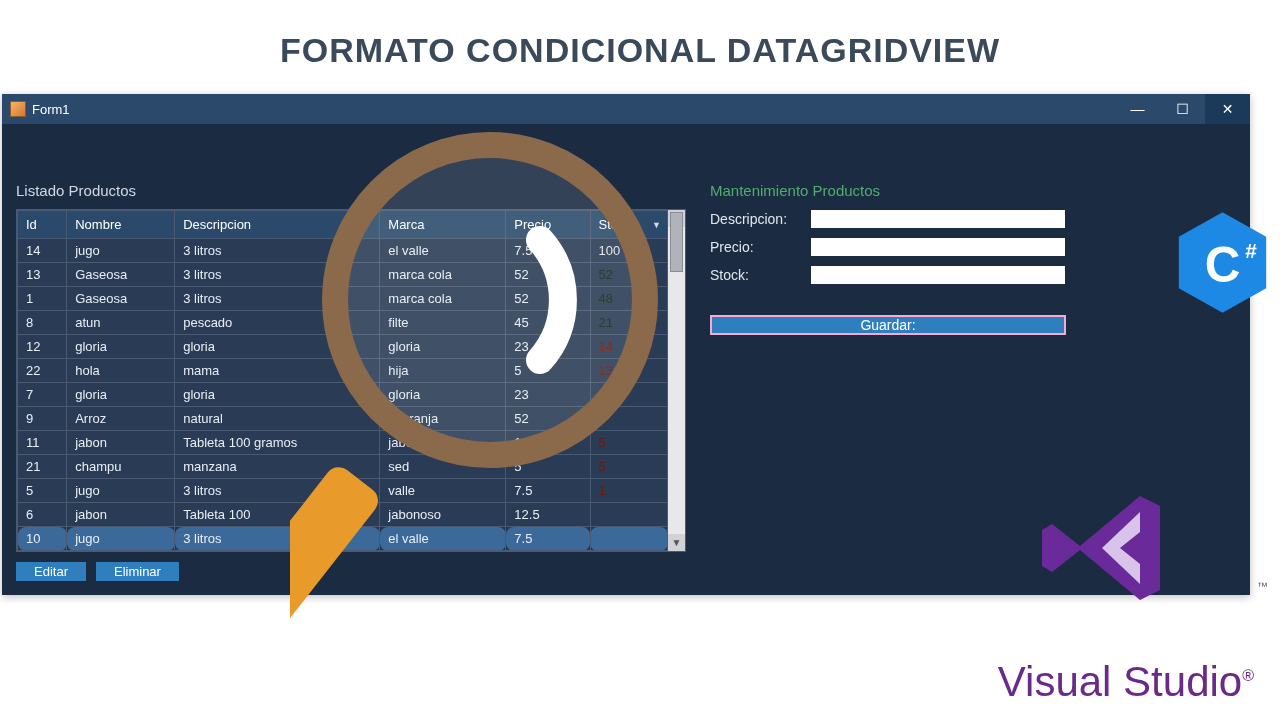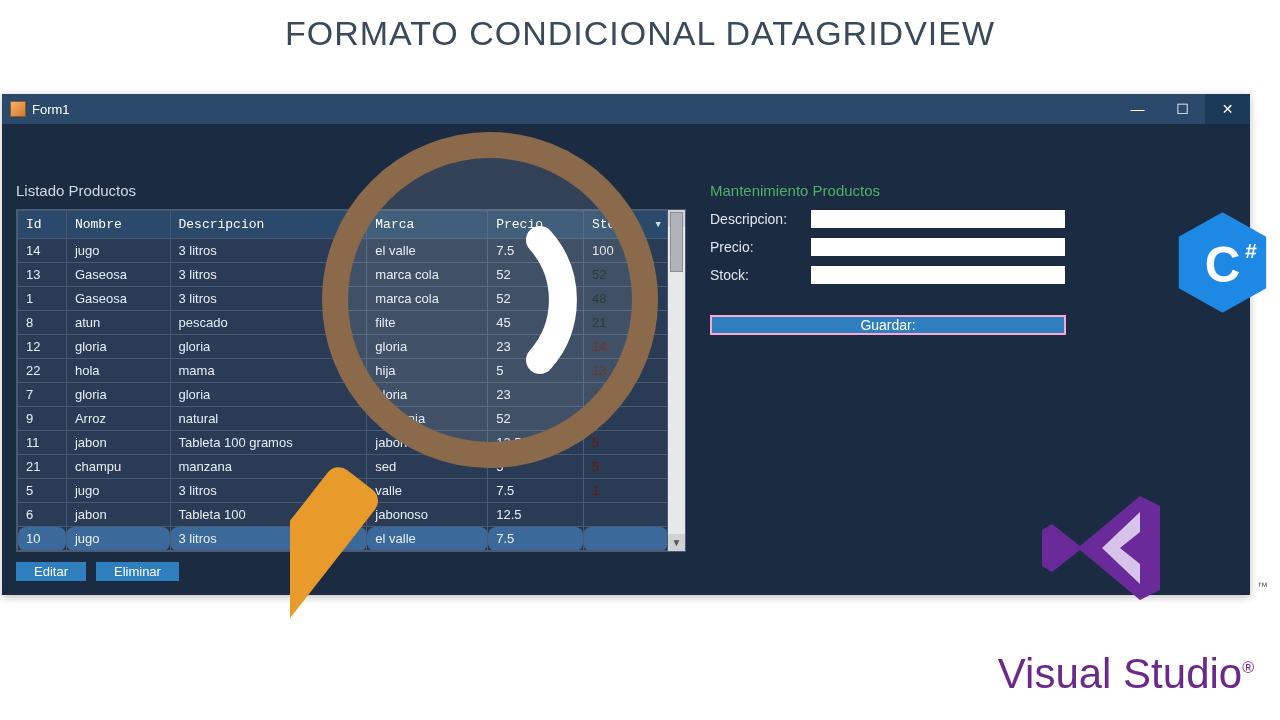--- a/index.html
+++ b/index.html
@@ -1,17 +1,17 @@
 <!DOCTYPE html>
 <html><head>
 <meta charset="utf-8">
 <style>
   * { box-sizing: border-box; margin: 0; padding: 0; }
   body { width: 1280px; height: 720px; background: #fff; font-family: "Segoe UI", Arial, sans-serif; position: relative; overflow: hidden; }
-  .slide-title { text-align: center; font-size: 34px; color: #3a4a5a; padding: 14px 0 6px 0; font-weight: 400; letter-spacing: 1px; }
+  .slide-title { text-align: center; font-size: 34px; color: #3a4a5a; padding: 31px 0 6px 0; font-weight: 700; letter-spacing: 1px; }
 
   .window { position: absolute; left: 2px; top: 94px; width: 1248px; background: #1b2b42; box-shadow: 0 2px 8px rgba(0,0,0,.25); }
   .titlebar { height: 30px; background: #2b4a6b; display: flex; align-items: center; color: #fff; font-size: 13px; }
   .titlebar .app-icon { width: 16px; height: 16px; margin: 0 6px 0 8px; background: linear-gradient(135deg,#f7b26a,#d17a2c); border: 1px solid #8a5a2a; }
   .titlebar .title-text { flex: 1; }
   .winbtns { display: flex; height: 100%; }
   .winbtn { width: 45px; display:flex; align-items:center; justify-content:center; color:#fff; font-size:14px; }
   .winbtn.close { background:#1b3a5a; }
 
   .content { display: flex; padding: 14px 0 14px 14px; gap: 24px; }
@@ -21,21 +21,21 @@
   .section-title { color: #cfd8e4; font-size: 15px; margin-bottom: 10px; margin-top: 44px; }
   .section-title.green { color: #4fae6c; }
 
   .grid-wrap { position: relative; border: 1px solid #4a5a72; background: #27344a; }
   .grid-scroll { position: absolute; right: 0; top: 0; bottom:0; width: 17px; background: #e6e8ea; }
   .grid-scroll .thumb { position:absolute; left:2px; right:2px; top:2px; height:60px; background:#b0b4ba; border:1px solid #8a8e94; }
   .grid-scroll .arrow { position:absolute; left:0; right:0; height:17px; display:flex; align-items:center; justify-content:center; color:#555; font-size:10px; background:#d0d2d6; }
   .grid-scroll .arrow.up { top:0; } .grid-scroll .arrow.down { bottom:0; }
 
   table.grid { border-collapse: collapse; width: calc(100% - 17px); font-size: 13px; color: #e8eef6; }
-  table.grid th { background:#2b4a6b; font-weight:400; text-align:left; padding:6px 8px; border:1px solid #4a5a72; color:#fff; position:relative;font-family:Liberation Mono, monospace; }
+  table.grid th { background:#2b4a6b; font-weight:400; text-align:left; padding:6px 8px; border:1px solid #4a5a72; color:#fff; position:relative; }
   table.grid th .sort { position:absolute; right:6px; top:50%; transform:translateY(-50%); font-size:9px; color:#cde; }
   table.grid td { padding:4px 8px; border:1px solid #4a5a72; background:#2a3b55; }
   tr.sel td { background:#3b6a9a;border-radius:8px; }
   td.stock-high { background:#4fae6c; color:#e5e5e5; }
   td.stock-mid  { background:#66b77a; color:#0a2a12; }
   td.stock-low  { background:#e6856e; color:#6a1a0a; }
   td.stock-vlow { background:#ea9a88; color:#6a1a0a; }
 
   .btn-row { margin-top:10px; display:flex; gap:10px; }
   .btn { background:#2f7fbf; color:#fff; border:none; padding:2px 18px; font-size:13px; cursor:pointer; }
@@ -43,21 +43,21 @@
   .form-row { display:flex; align-items:center; margin:8px 0; }
   .form-row label { width:100px; color:#e0e6ee; font-size:14px; }
   .form-row input { flex:1; height:20px; background:#fff; border:1px solid #1a2a3a; padding:2px 4px; font-size:13px; }
   .save-btn { width:100%; margin-top:22px; background:#2f7fbf; color:#fff; border:2px solid #f9a8d4; font-size:14px; cursor:pointer; }
 
   
   .magnifier { position:absolute; left:290px; top:120px; width:400px; height:540px; pointer-events:none; }
 
   .csharp-badge { position:absolute; right:10px; top:210px; width:95px; height:105px; }
   .vs-logo { position:absolute; right:110px; top:488px; width:140px; height:120px; }
-  .vs-text { position:absolute; right:26px; bottom:22px; font-size:42px; color:#6a2a8a; font-family:"Segoe UI",Arial; }
+  .vs-text { position:absolute; right:26px; bottom:14px; font-size:42px; color:#6a2a8a; font-family:"Segoe UI",Arial; }
   .vs-text sup { font-size:16px; }
   .tm { position:absolute; right:12px; top:580px; font-size:11px; color:#555; }
 </style>
 </head>
 <body>
 
 <div class="slide-title">FORMATO CONDICIONAL DATAGRIDVIEW</div>
 
 <div class="window">
   <div class="titlebar">

